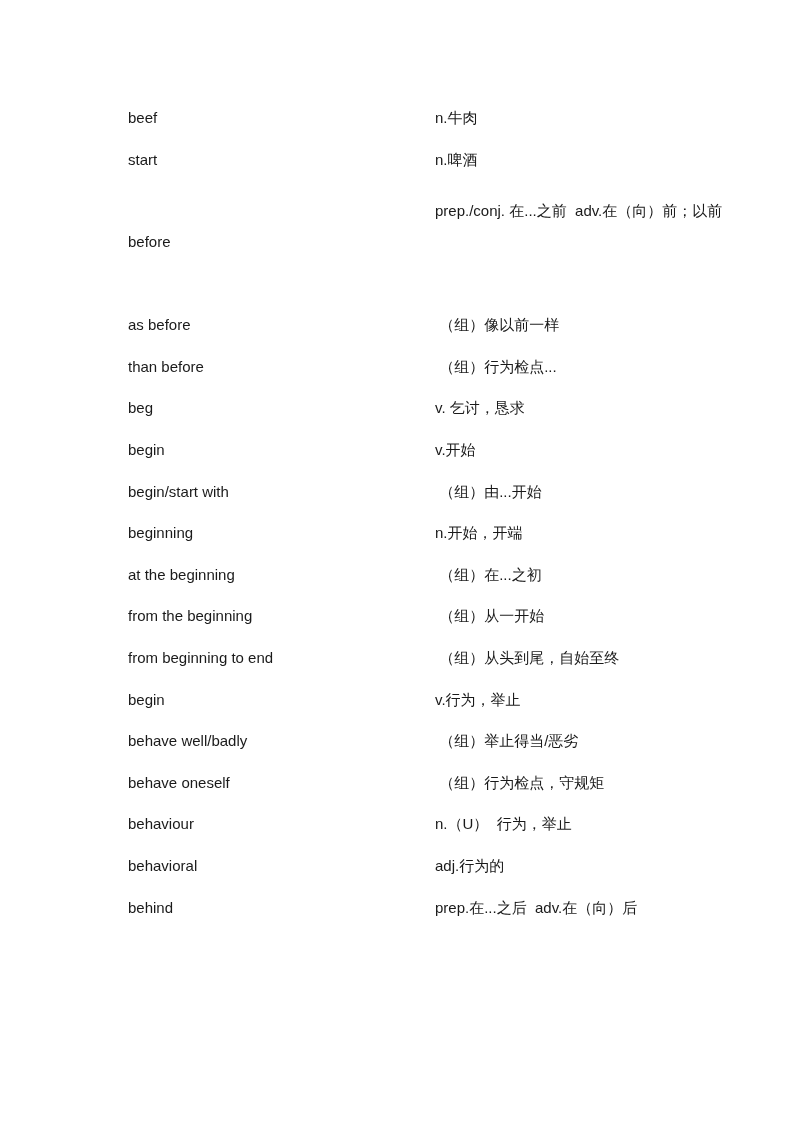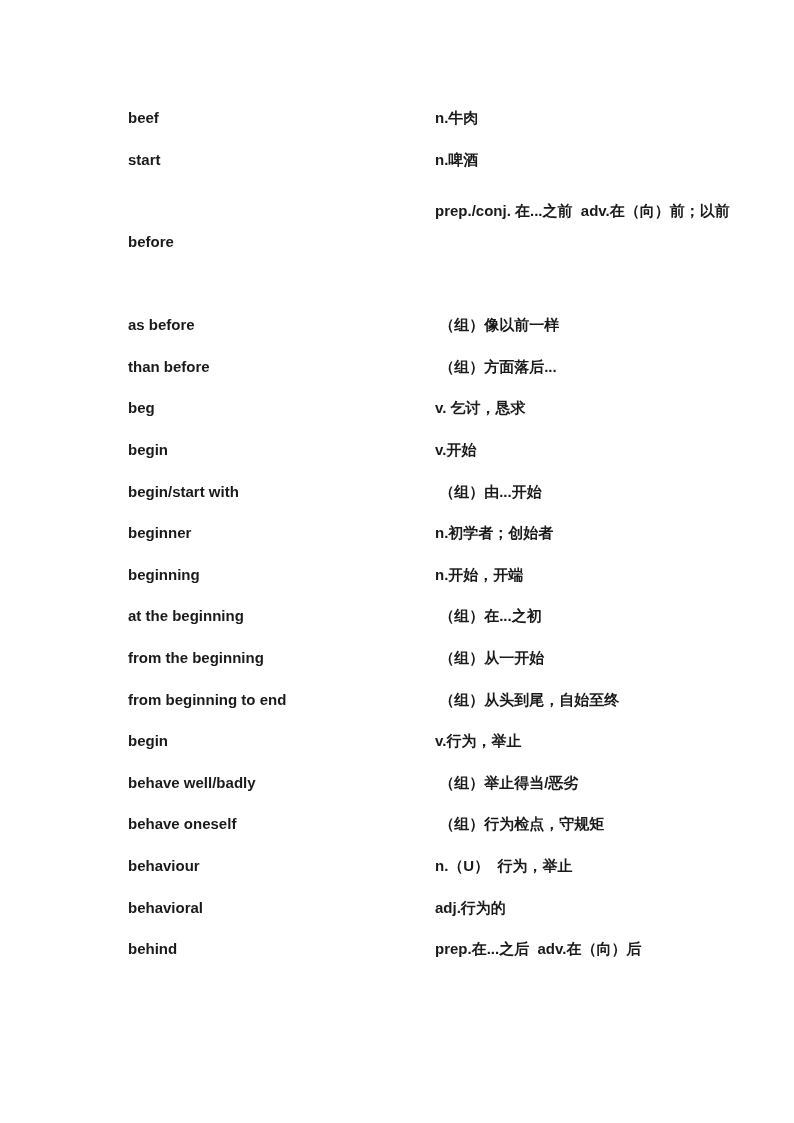--- a/index.html
+++ b/index.html
@@ -38,21 +38,21 @@
 
   .vocab-table tr {
     vertical-align: top;
   }
 
   .vocab-table td {
     padding: 0;
     border: none;
     font-size: 15px;
     line-height: 41.6px;
-    font-weight: 700;
+    font-weight: 400;
     white-space: pre-wrap;
   }
 
   td.term-cell {
     width: 303px;
     padding-right: 4px;
   }
 
   td.def-cell {
     width: 297px;
@@ -84,37 +84,33 @@
         <tr class="tall">
           <td class="term-cell">before</td>
           <td class="def-cell">prep./conj. 在...之前  adv.在（向）前；以前</td>
         </tr>
         <tr>
           <td class="term-cell">as before</td>
           <td class="def-cell"> （组）像以前一样</td>
         </tr>
         <tr>
           <td class="term-cell">than before</td>
-          <td class="def-cell"> （组）方面落后...</td>
+          <td class="def-cell"> （组）行为检点...</td>
         </tr>
         <tr>
           <td class="term-cell">beg</td>
           <td class="def-cell">v. 乞讨，恳求</td>
         </tr>
         <tr>
           <td class="term-cell">begin</td>
           <td class="def-cell">v.开始</td>
         </tr>
         <tr>
           <td class="term-cell">begin/start with</td>
           <td class="def-cell"> （组）由...开始</td>
-        </tr>
-        <tr>
-          <td class="term-cell">beginner</td>
-          <td class="def-cell">n.初学者；创始者</td>
         </tr>
         <tr>
           <td class="term-cell">beginning</td>
           <td class="def-cell">n.开始，开端</td>
         </tr>
         <tr>
           <td class="term-cell">at the beginning</td>
           <td class="def-cell"> （组）在...之初</td>
         </tr>
         <tr>

